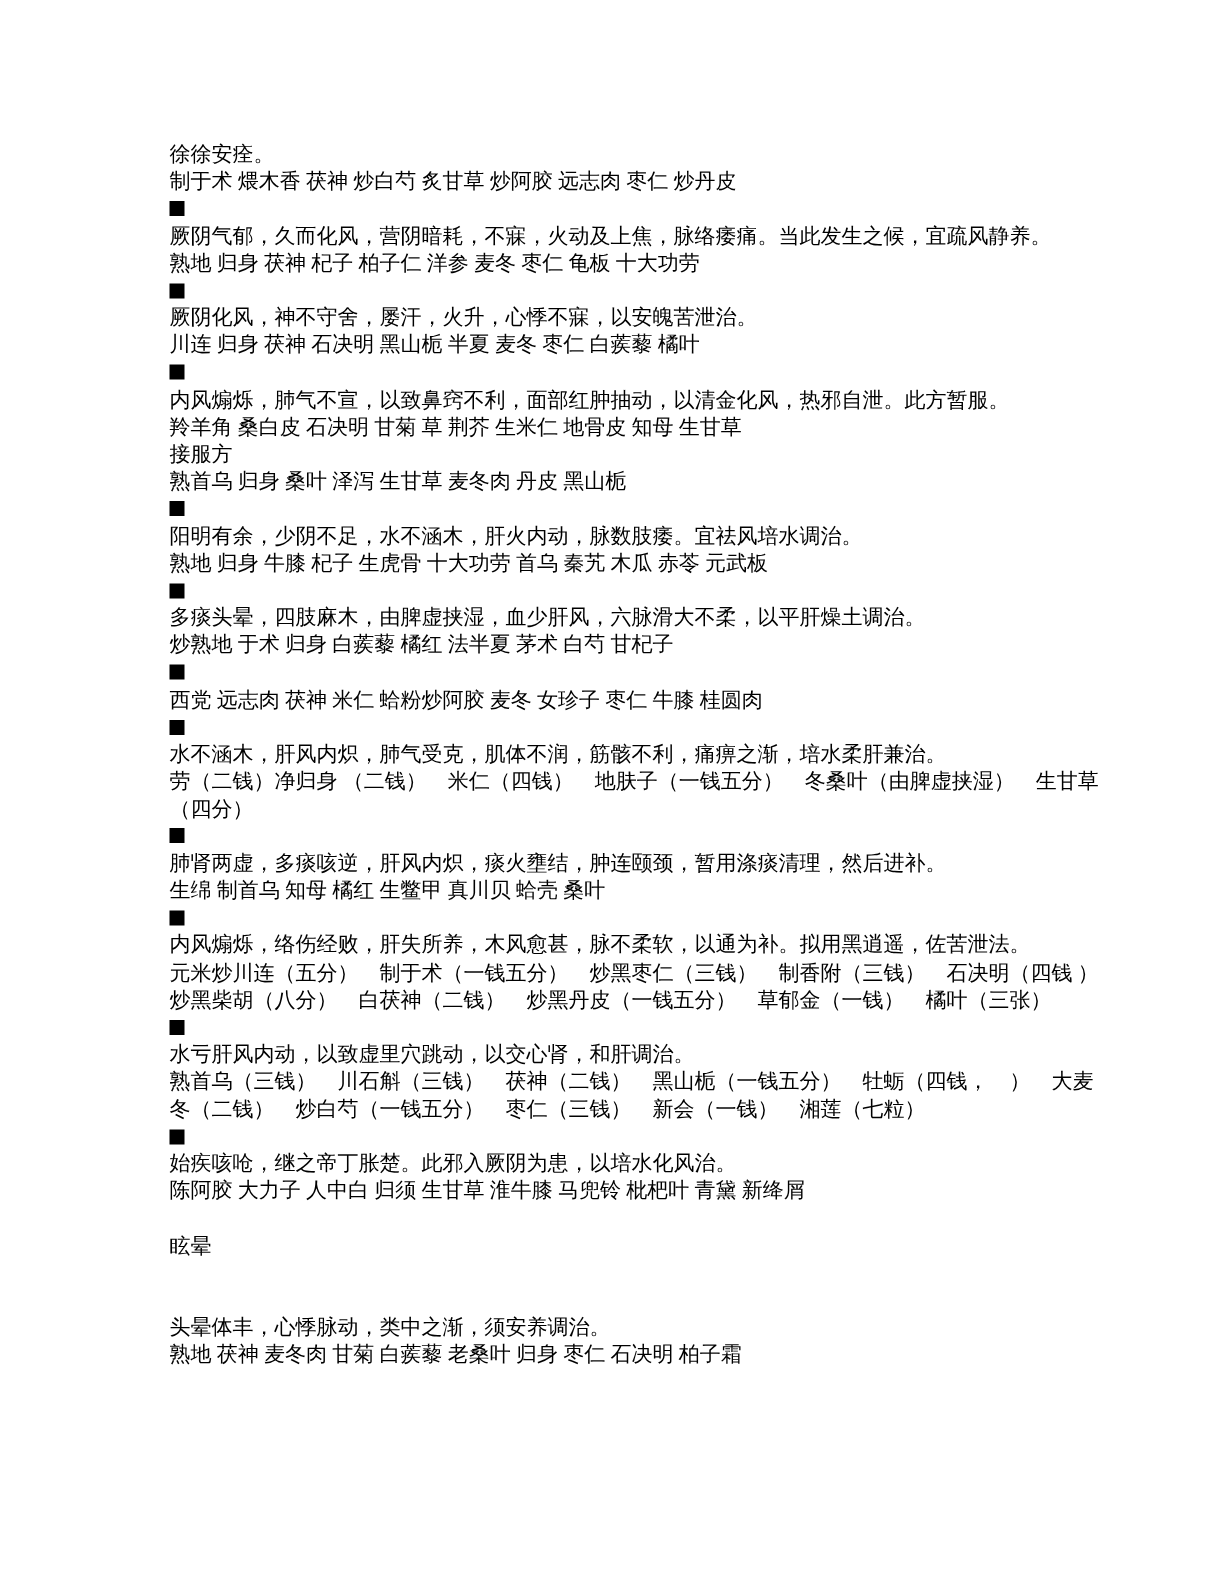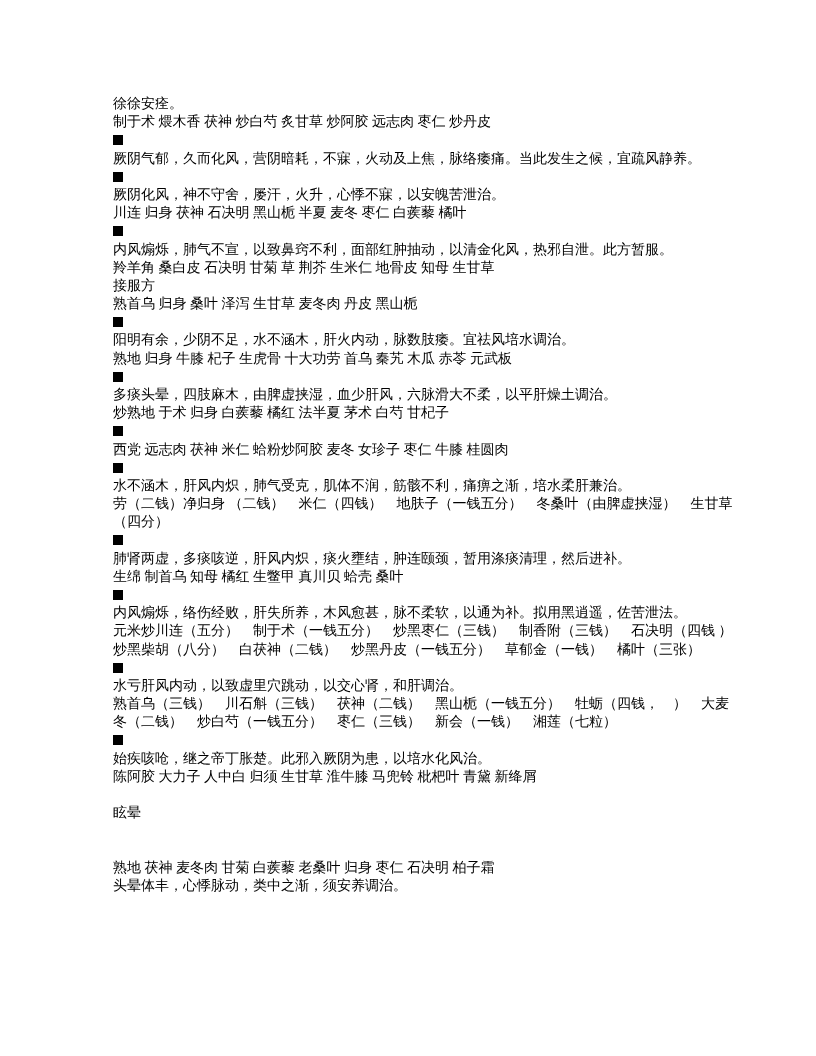--- a/index.html
+++ b/index.html
@@ -43,20 +43,21 @@
 </style>
 </head>
 <body>
 
 <div class="page">
   <div class="content" id="doc-lines">
       <div class="line text">徐徐安痊。</div>
       <div class="line text">制于术 煨木香 茯神 炒白芍 炙甘草 炒阿胶 远志肉 枣仁 炒丹皮</div>
       <div class="line marker"><span class="square"></span></div>
       <div class="line text">厥阴气郁，久而化风，营阴暗耗，不寐，火动及上焦，脉络痿痛。当此发生之候，宜疏风静养。</div>
+      <div class="line text">熟地 归身 茯神 杞子 柏子仁 洋参 麦冬 枣仁 龟板 十大功劳</div>
       <div class="line marker"><span class="square"></span></div>
       <div class="line text">厥阴化风，神不守舍，屡汗，火升，心悸不寐，以安魄苦泄治。</div>
       <div class="line text">川连 归身 茯神 石决明 黑山栀 半夏 麦冬 枣仁 白蒺藜 橘叶</div>
       <div class="line marker"><span class="square"></span></div>
       <div class="line text">内风煽烁，肺气不宣，以致鼻窍不利，面部红肿抽动，以清金化风，热邪自泄。此方暂服。</div>
       <div class="line text">羚羊角 桑白皮 石决明 甘菊 草 荆芥 生米仁 地骨皮 知母 生甘草</div>
       <div class="line text">接服方</div>
       <div class="line text">熟首乌 归身 桑叶 泽泻 生甘草 麦冬肉 丹皮 黑山栀</div>
       <div class="line marker"><span class="square"></span></div>
       <div class="line text">阳明有余，少阴不足，水不涵木，肝火内动，脉数肢痿。宜祛风培水调治。</div>
@@ -81,16 +82,16 @@
       <div class="line text">水亏肝风内动，以致虚里穴跳动，以交心肾，和肝调治。</div>
       <div class="line text">熟首乌（三钱）　川石斛（三钱）　茯神（二钱）　黑山栀（一钱五分）　牡蛎（四钱，　）　大麦</div>
       <div class="line text">冬（二钱）　炒白芍（一钱五分）　枣仁（三钱）　新会（一钱）　湘莲（七粒）</div>
       <div class="line marker"><span class="square"></span></div>
       <div class="line text">始疾咳呛，继之帝丁胀楚。此邪入厥阴为患，以培水化风治。</div>
       <div class="line text">陈阿胶 大力子 人中白 归须 生甘草 淮牛膝 马兜铃 枇杷叶 青黛 新绛屑</div>
       <div class="line blank"></div>
       <div class="line heading">眩晕</div>
       <div class="line blank"></div>
       <div class="line blank"></div>
+      <div class="line text">头晕体丰，心悸脉动，类中之渐，须安养调治。</div>
       <div class="line text">熟地 茯神 麦冬肉 甘菊 白蒺藜 老桑叶 归身 枣仁 石决明 柏子霜</div>
-      <div class="line text">头晕体丰，心悸脉动，类中之渐，须安养调治。</div>
     </div>
 </div>
 
 </body></html>

